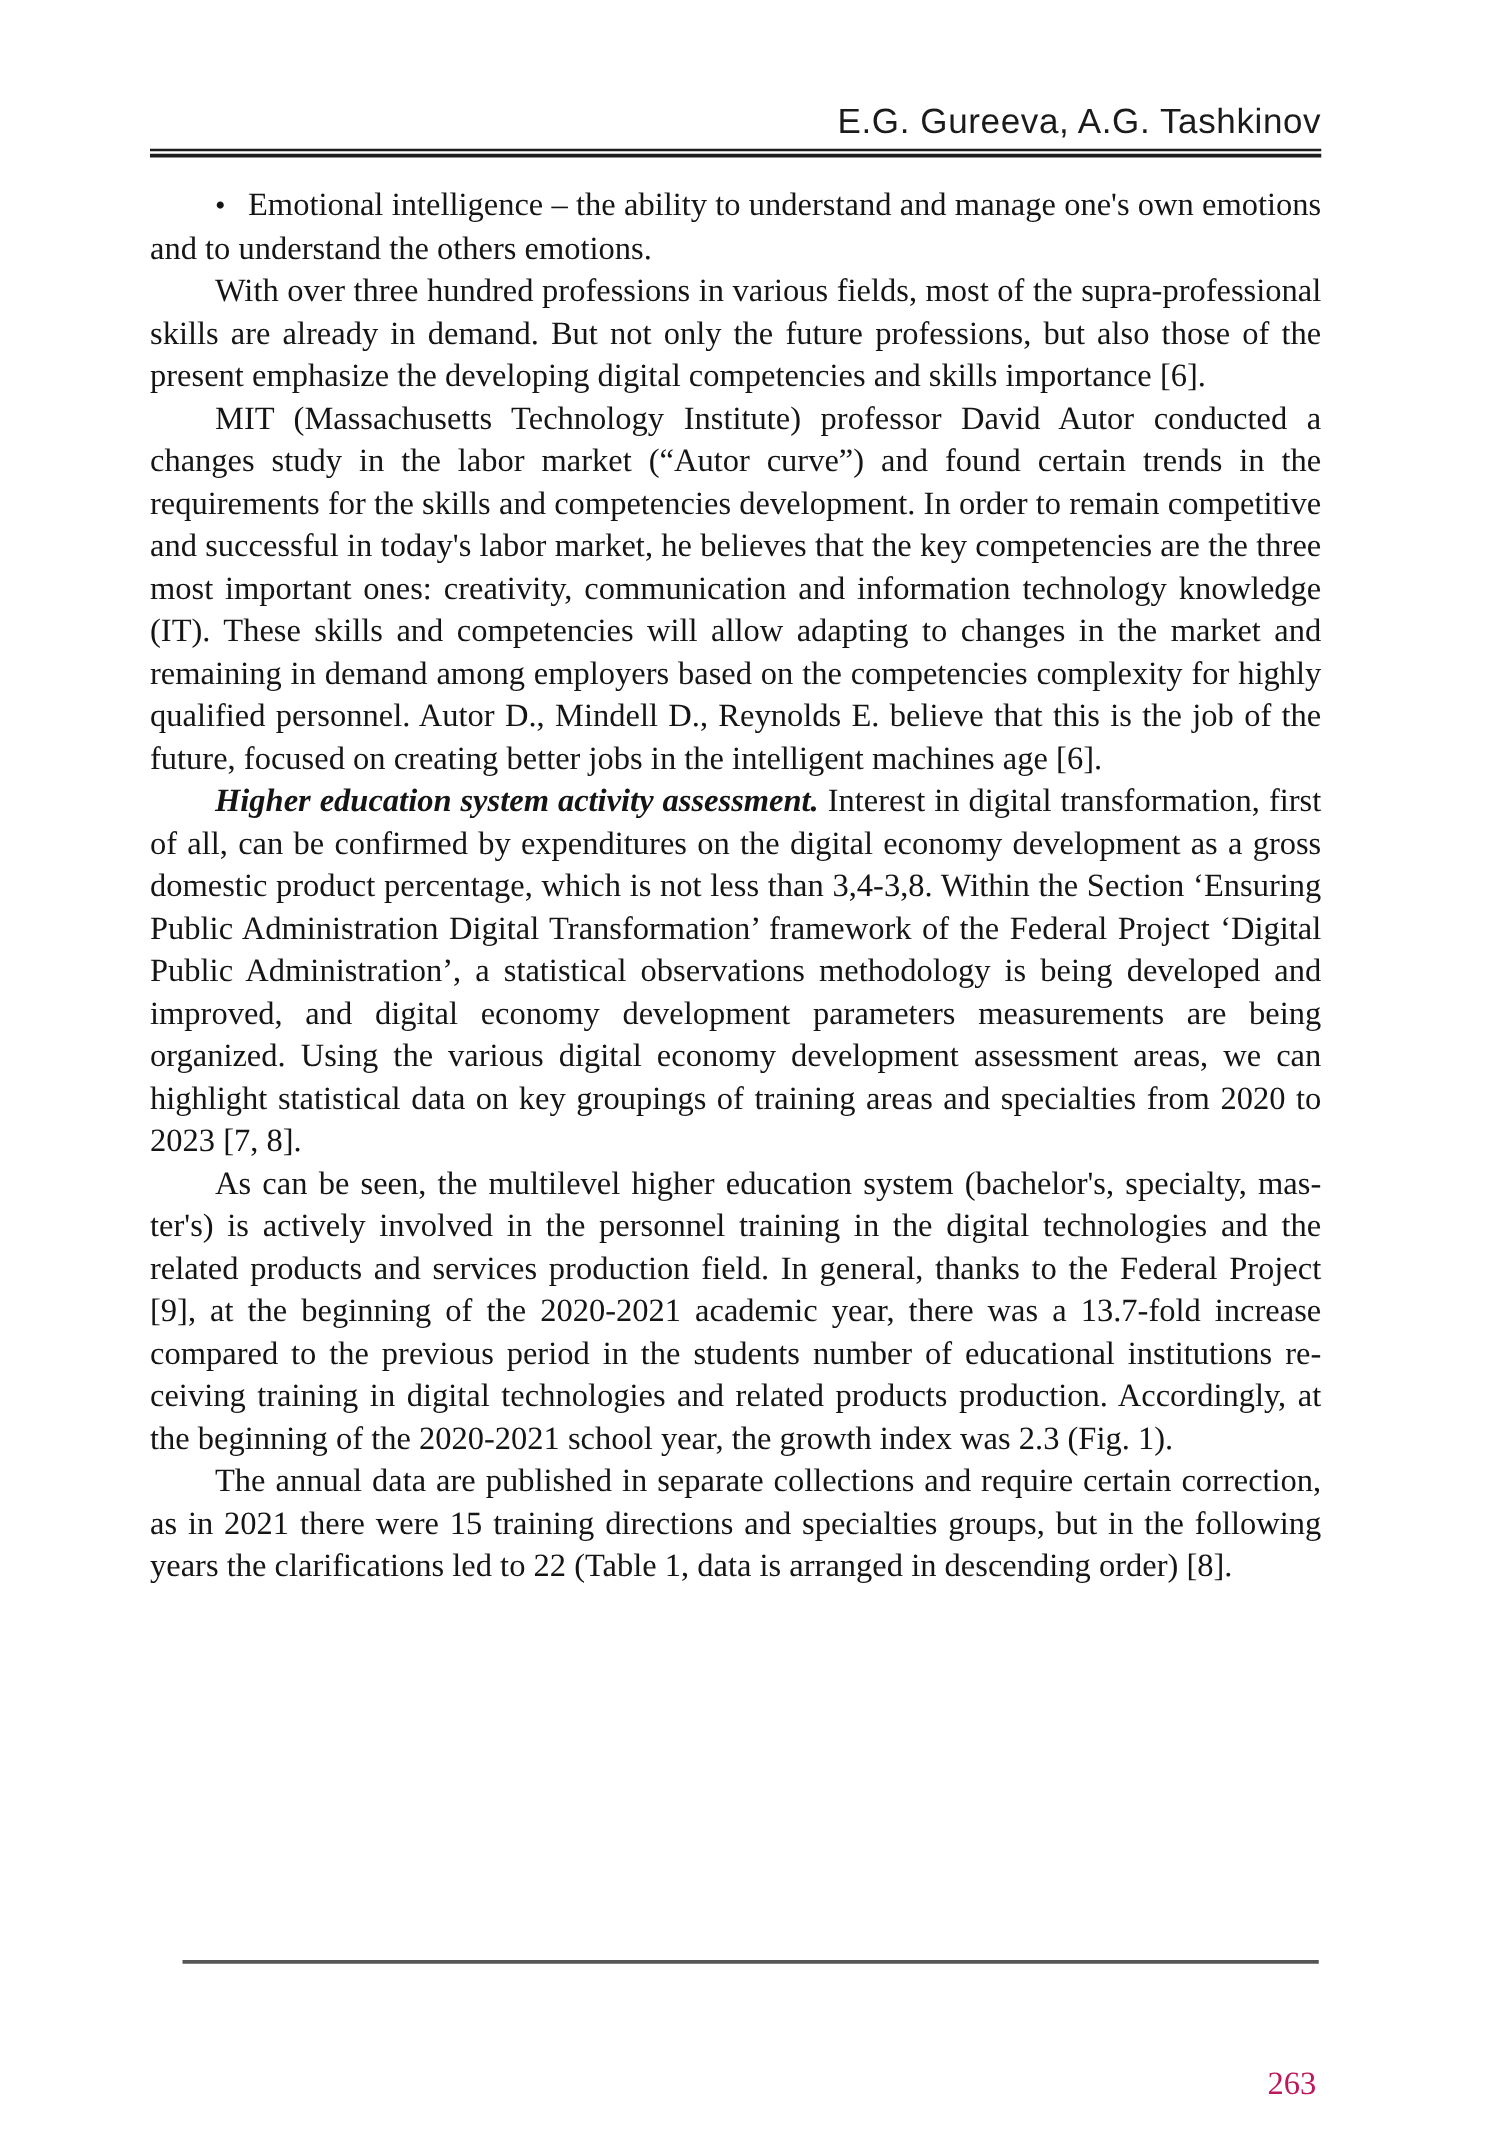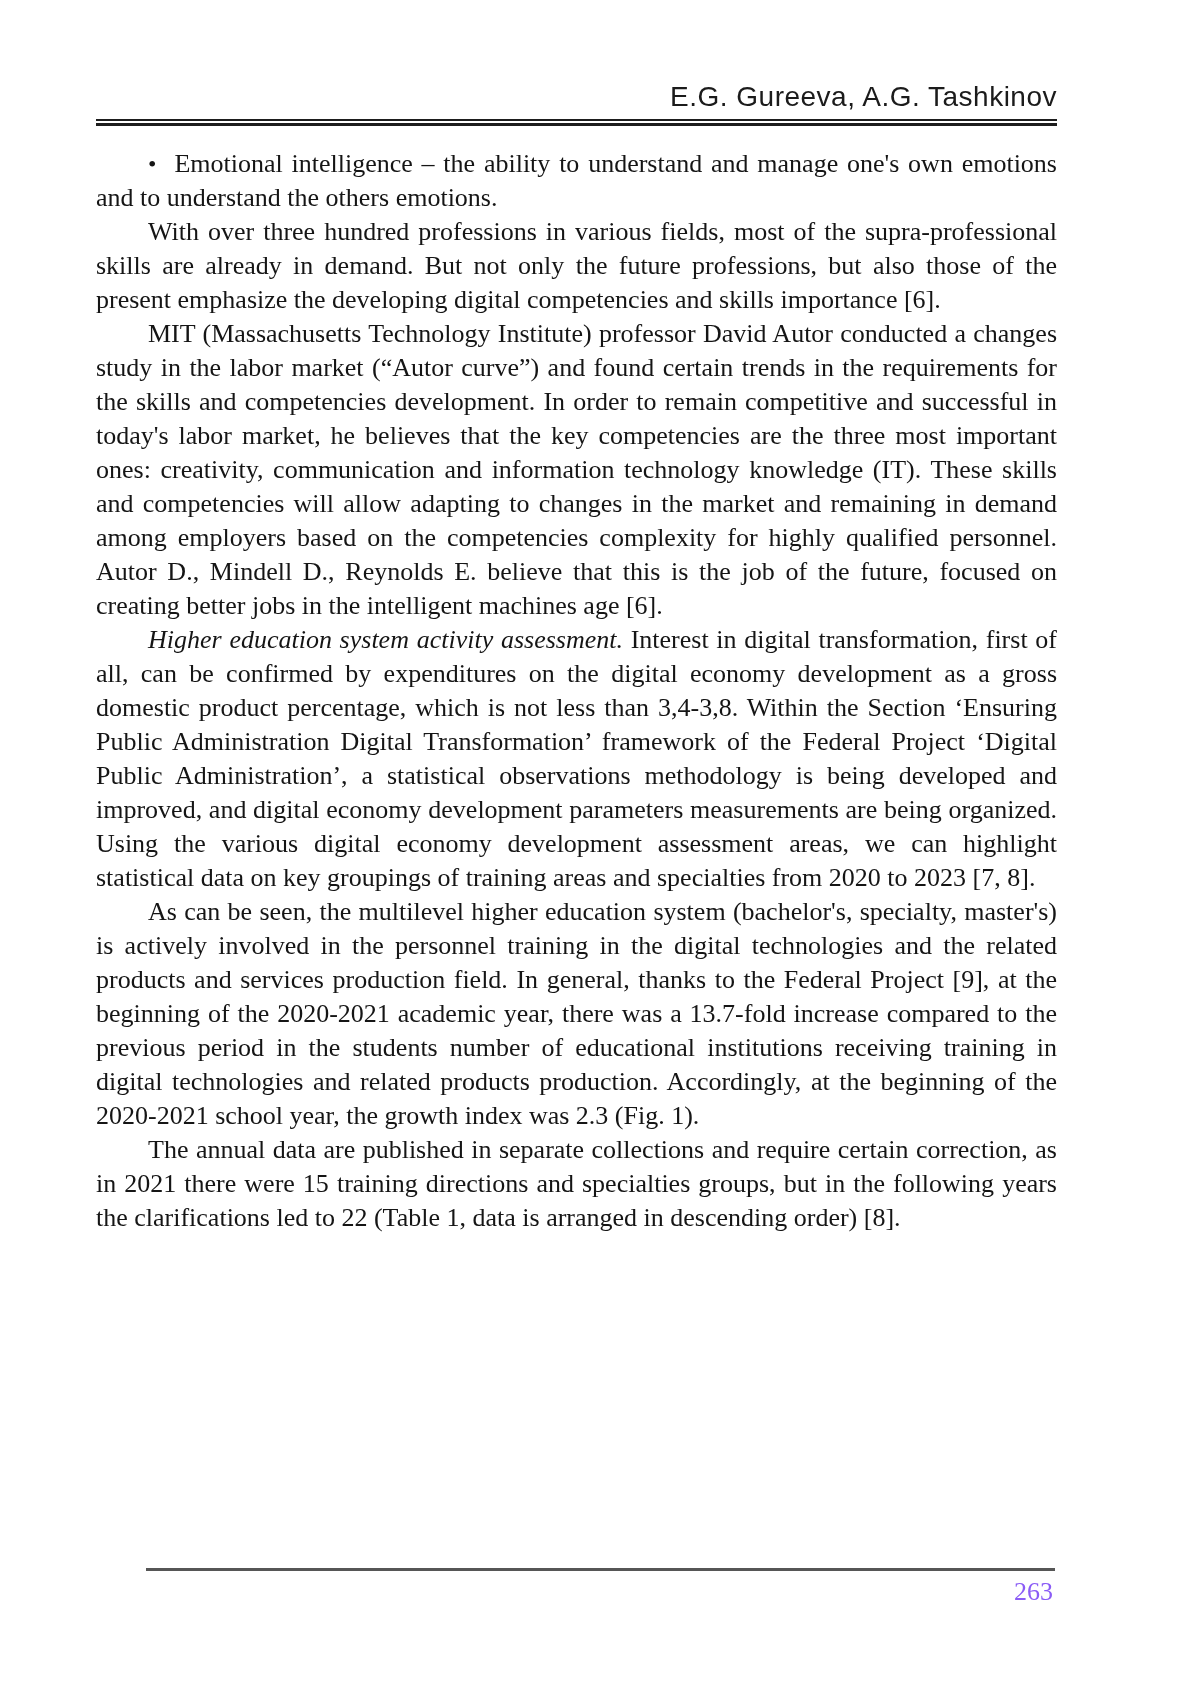--- a/index.html
+++ b/index.html
@@ -13,20 +13,21 @@
     position: relative;
     font-family: "Liberation Serif", serif;
     color: #151515;
     overflow: hidden;
   }
   .page {
     position: absolute;
     inset: 0;
     padding: 82px 143px 0 96px;
     box-sizing: border-box;
+    margin-left: 24px;
   }
   .authors {
     font-family: "Liberation Sans", sans-serif;
     font-size: 28px;
     line-height: 30px;
     text-align: right;
     color: #1b1b1b;
     letter-spacing: 0.5px;
   }
   .header-rule {
@@ -55,38 +56,38 @@
     width: 52px;
   }
   .bullet-gap {
     display: inline-block;
     width: 18px;
   }
   .bullet-marker {
     font-size: 24px;
   }
   .lead-run {
-    font-weight: normal;
+    font-weight: bold;
     font-style: italic;
   }
   .footer-rule {
     position: absolute;
     left: 146px;
     right: 145px;
     top: 1568px;
     height: 3px;
     background: #565656;
   }
   .page-number {
     position: absolute;
     right: 147px;
-    top: 1576px;
+    top: 1651px;
     font-size: 26px;
     line-height: 32px;
-    color: #8b5cf6;
+    color: #be185d;
   }
 </style>
 </head>
 <body>
 
 <div class="page">
 
   <header>
     <div class="authors">E.G. Gureeva, A.G. Tashkinov</div>
     <div class="header-rule"></div>

